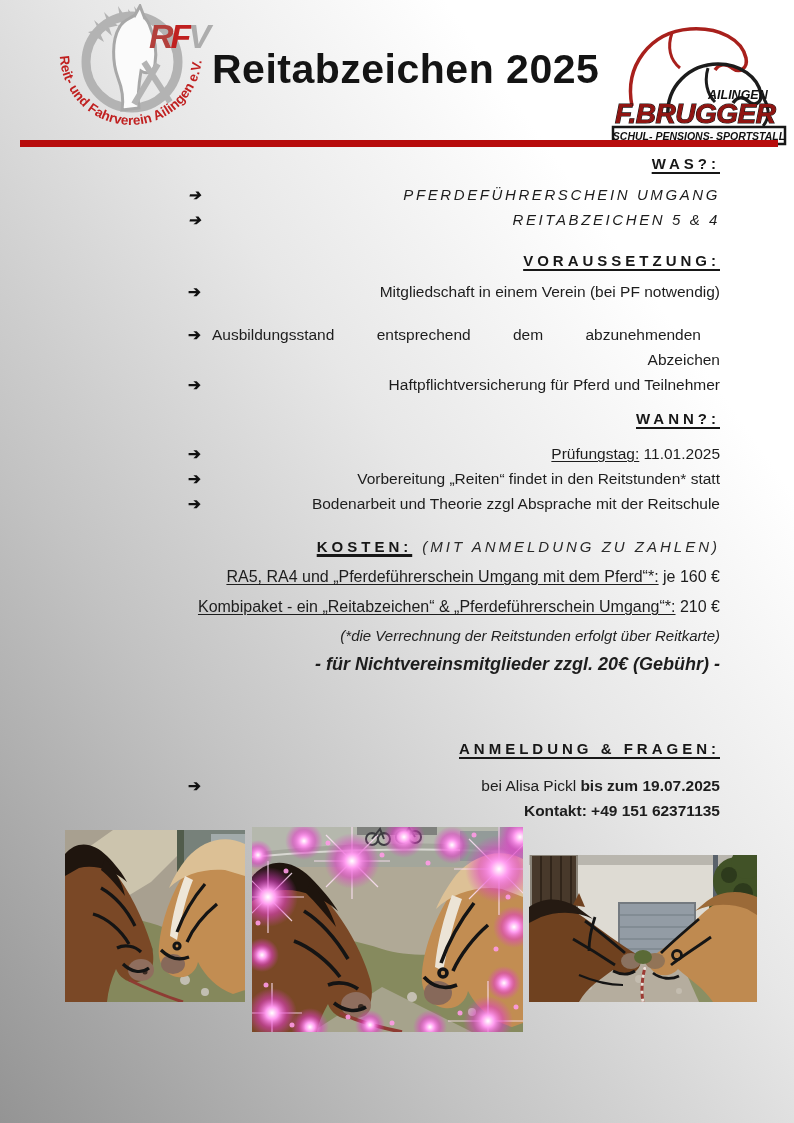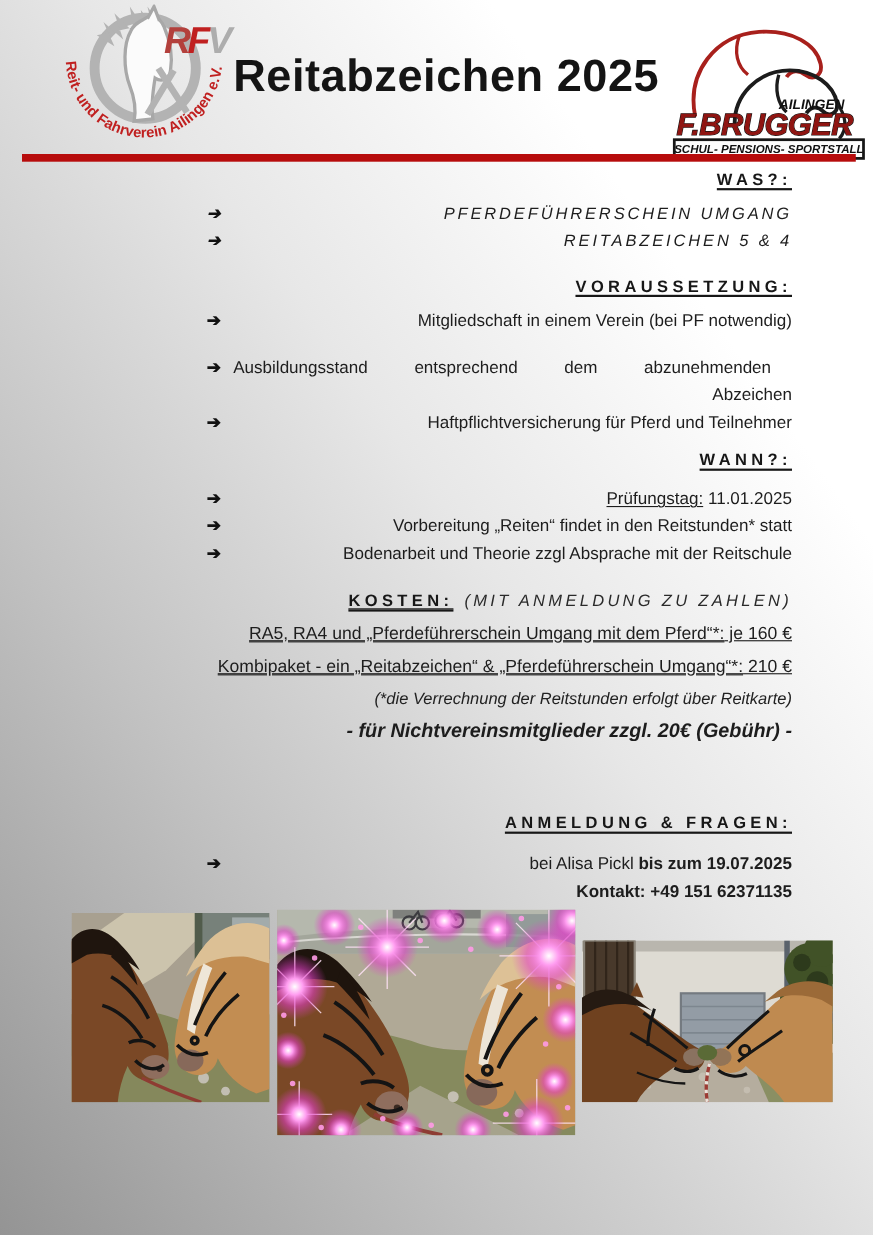--- a/index.html
+++ b/index.html
@@ -30,21 +30,21 @@
   .heading .suffix{font-weight:400;text-decoration:none;display:inline-block;margin-left:10px;letter-spacing:3px;font-size:15px;color:#2a2a2a;font-style:italic;}
   .bullets{list-style:none;margin:8px 0 0 93px;padding:0;}
   .bullets li{position:relative;padding-left:24px;line-height:25px;font-size:15.5px;}
   .arrow{position:absolute;left:0;top:0;font-weight:bold;color:#111;}
   .caps-italic li{font-style:italic;letter-spacing:2.6px;font-size:15px;}
   .mt12{margin-top:12px;}
   .just-row{display:flex;justify-content:space-between;width:489px;margin-top:18px;}
   .u{text-decoration:underline;text-decoration-thickness:1.2px;text-underline-offset:2px;}
   .b{font-weight:bold;}
   .kosten-lines{margin:10px 0 0 35px;font-size:16px;}
-  .kosten-line{line-height:19px;margin-bottom:11px;white-space:nowrap;text-decoration:underline;}
+  .kosten-line{line-height:19px;margin-bottom:11px;white-space:nowrap;}
   .note-italic{margin:9px 0 0 92px;font-style:italic;font-size:15px;color:#222;}
   .note-bold{margin:10px 0 0 83px;font-style:italic;font-weight:bold;font-size:18px;}
   .anm-items{margin:14px 0 0 93px;}
   .anm-line{position:relative;padding-left:24px;line-height:25px;font-size:15.5px;}
 
   
   .photo{position:absolute;display:block;}
   .photo svg{display:block;width:100%;height:100%;}
   .photo-1{left:65px;top:830px;width:180px;height:172px;}
   .photo-2{left:252px;top:827px;width:271px;height:205px;}

